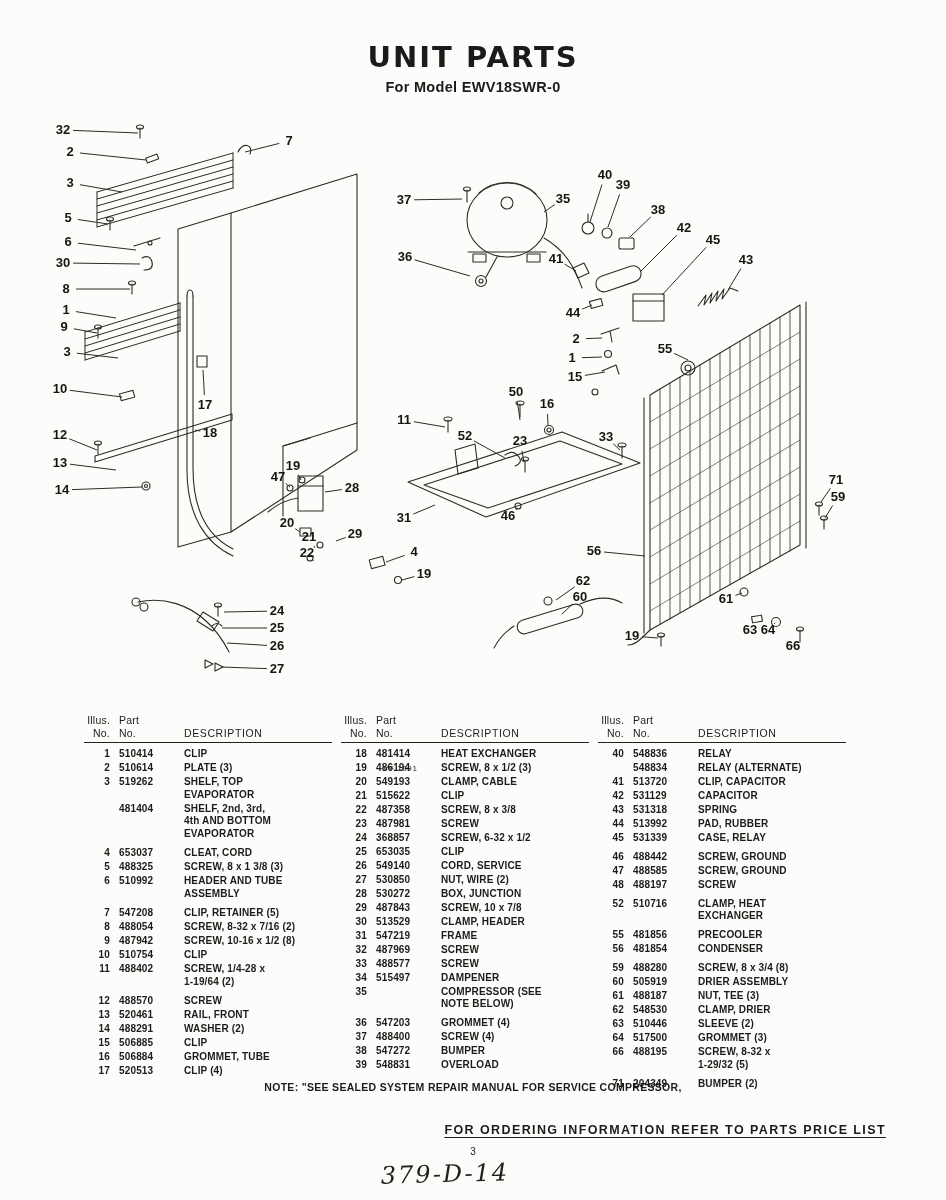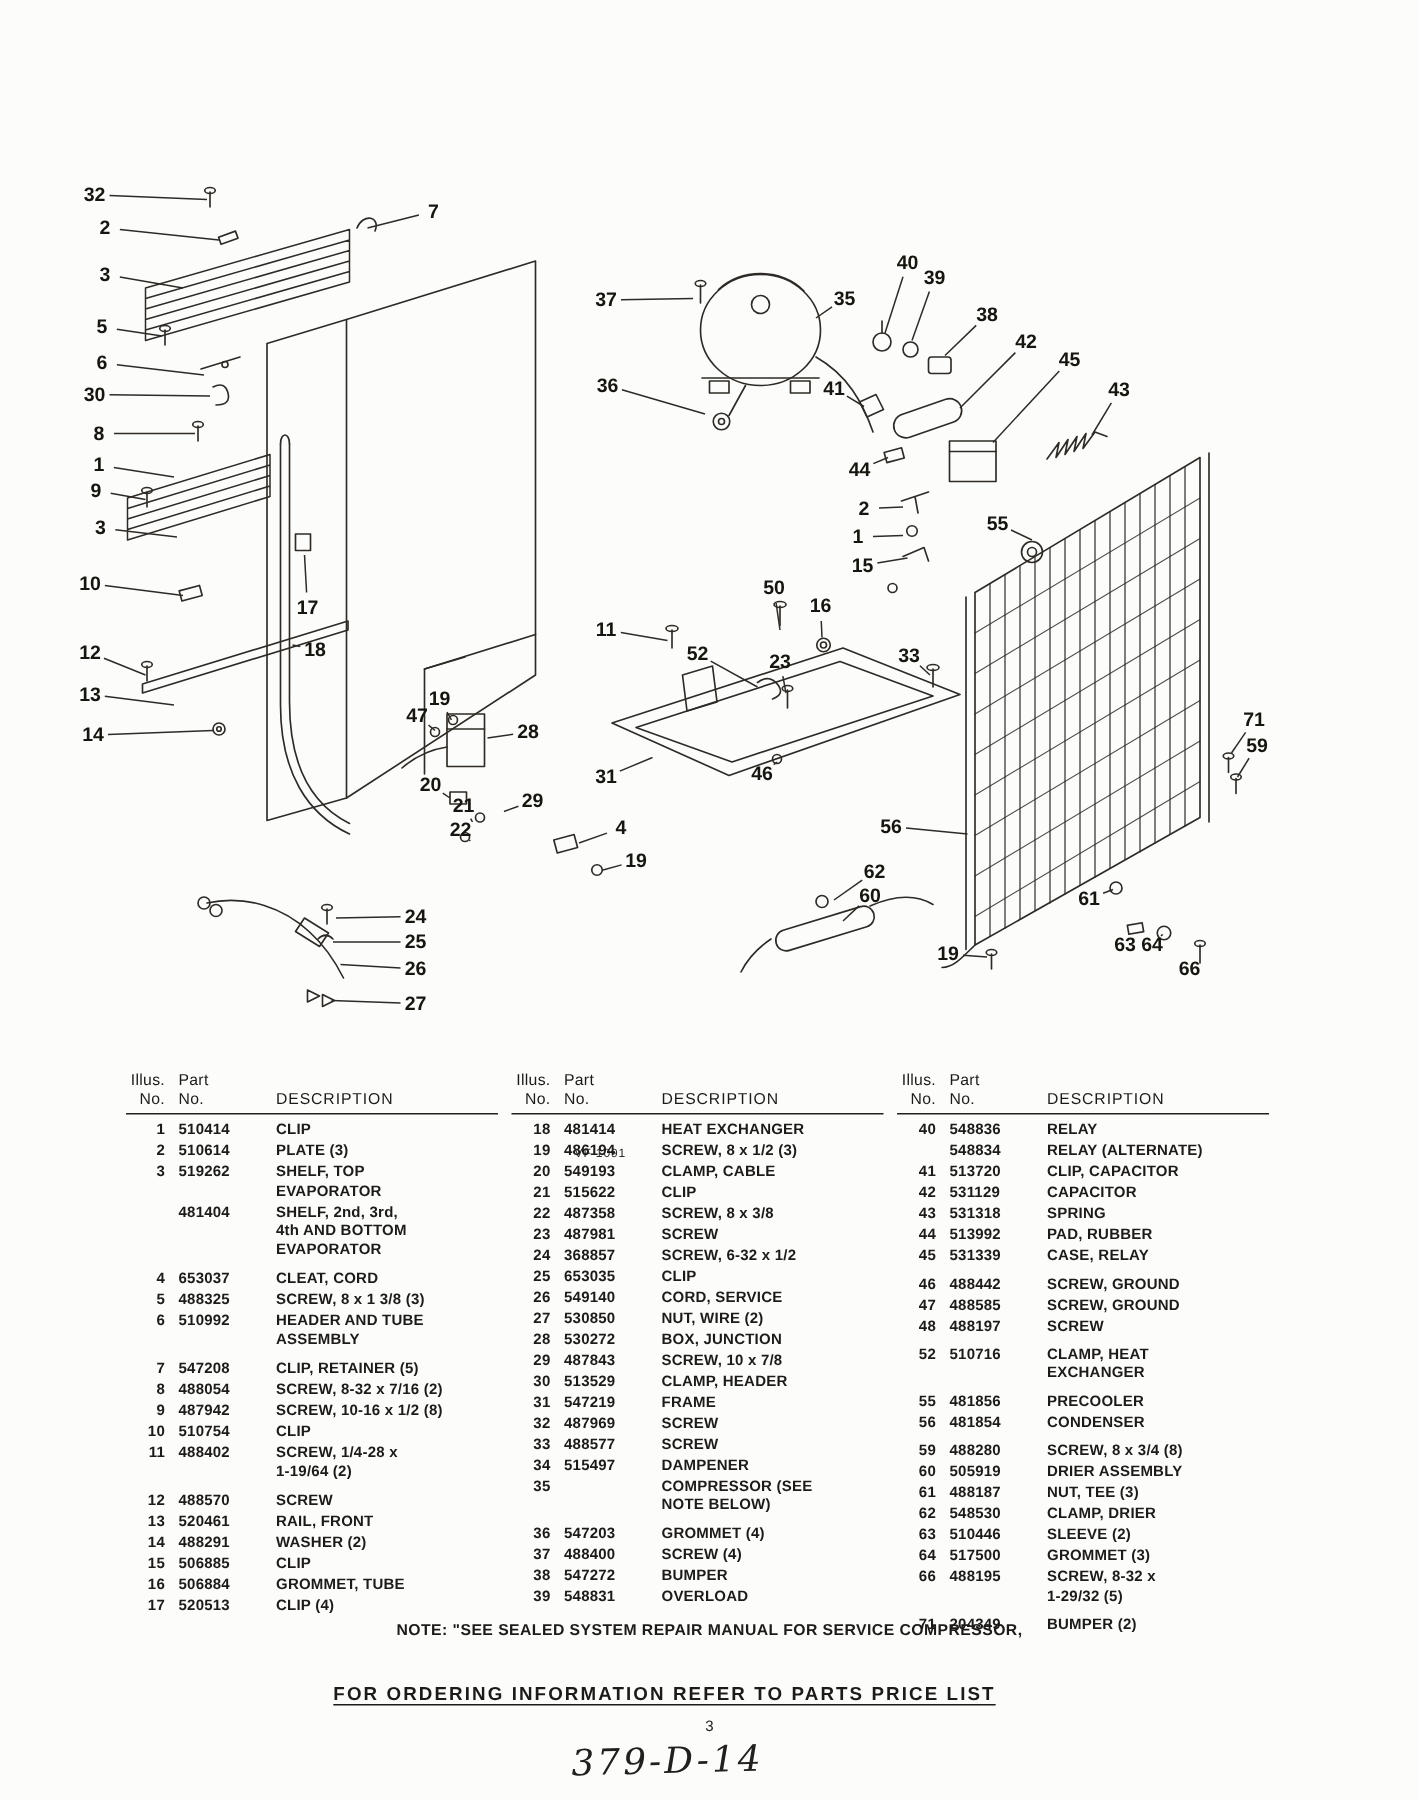--- a/index.html
+++ b/index.html
@@ -24,34 +24,38 @@
   .hrow, .prow { display:grid; grid-template-columns:26px 56px 1fr; column-gap:9px; }
   .hrow { font-weight:400; font-size:10.5px; line-height:1.25; letter-spacing:.2px; }
   .prow { font-size:10px; font-weight:600; line-height:1.28; padding:.6px 0; letter-spacing:.15px; }
   .prow.gap { margin-top:5px; }
   .c-illus, .h-illus { text-align:right; }
   .c-desc { white-space:pre-line; }
   .h-desc { letter-spacing:.6px; }
 
   .note-block { position:absolute; top:1080px; left:0; width:946px; text-align:center;
     font-size:10.5px; font-weight:600; letter-spacing:.3px; line-height:1.4; }
-  .order-footer { position:absolute; top:1120px; left:0; width:886px; text-align:center; }
+  .order-footer { position:absolute; top:1120px; left:0; width:886px; text-align:right; }
   .order-footer span { font-size:12.5px; font-weight:800; letter-spacing:1.4px;
     text-decoration:underline; text-underline-offset:3px; }
   .page-number { position:absolute; top:1146px; left:0; width:946px; text-align:center; font-size:10px; }
   .doc-code { position:absolute; top:1187px; left:806px; font-size:10px; letter-spacing:.5px;margin-top:22px; }
   .handwritten { position:absolute; top:1160px; left:0; width:946px; text-align:center;
     font-family:"DejaVu Serif", serif; font-style:italic; font-size:24px; letter-spacing:2px;
     transform:translateX(-28px) rotate(-1.5deg); color:#22201c; }
 </style>
 </head>
 <body>
 
 <div class="page">
 
+  <div class="doc-header">
+    <div class="doc-title">UNIT PARTS</div>
+    <div class="doc-subtitle">For Model EWV18SWR-0</div>
+  </div>
 
   <div class="diagram-wrap">
     <svg id="diagram-svg" width="946" height="600" viewBox="0 108 946 600" xmlns="http://www.w3.org/2000/svg">
       <g stroke="#2e2b26" stroke-width="1.1" fill="none" stroke-linecap="round" stroke-linejoin="round">
 
         <g>
           <path d="M178,229 L231,213 L357,174 L357,450 L231,532 L178,547 Z"></path>
           <path d="M231,213 L231,532"></path>
           <path d="M283,516 L283,446 L357,423"></path>
           <path d="M283,446 L310,438"></path>

